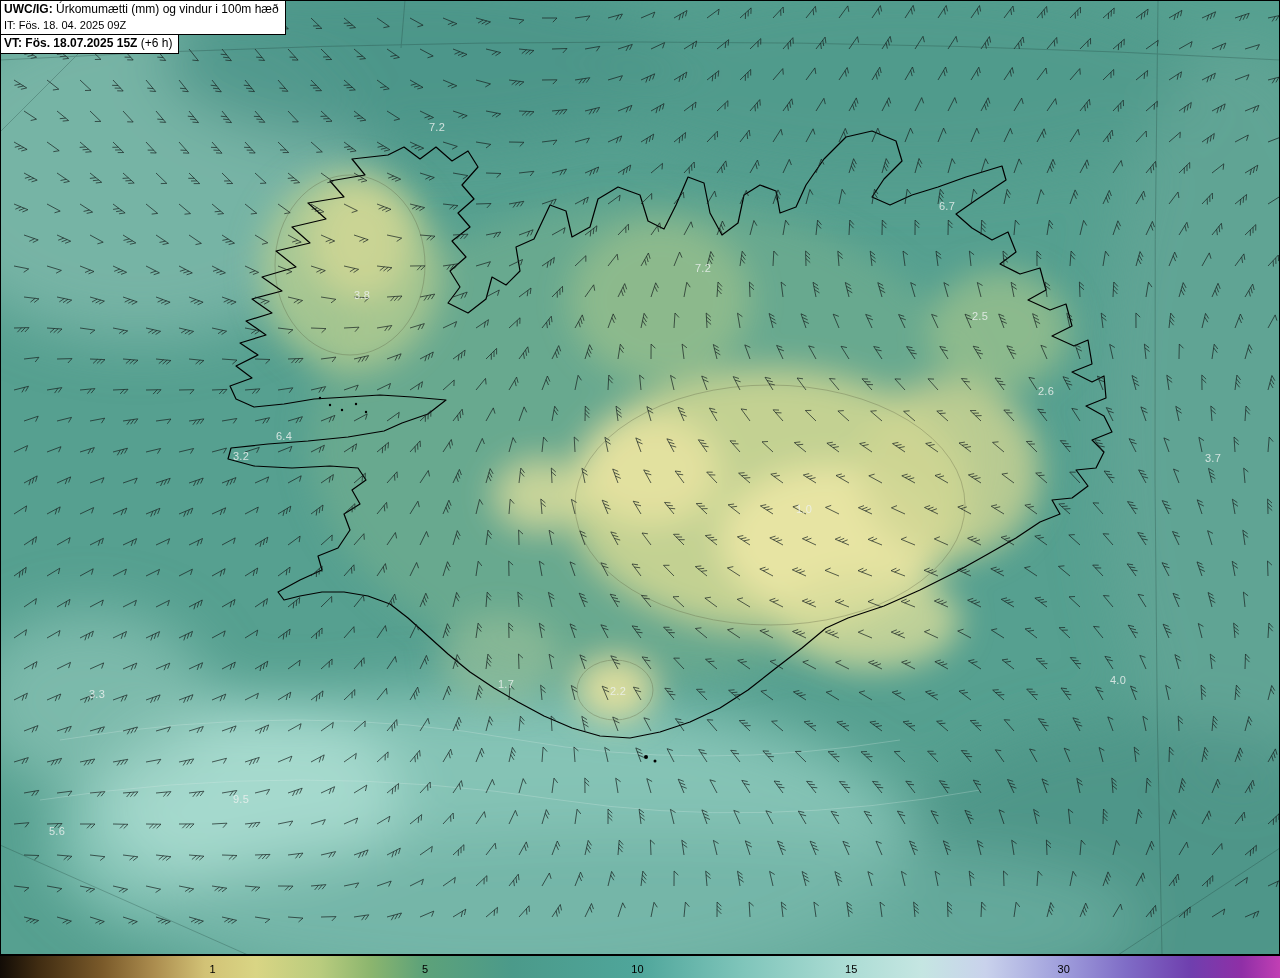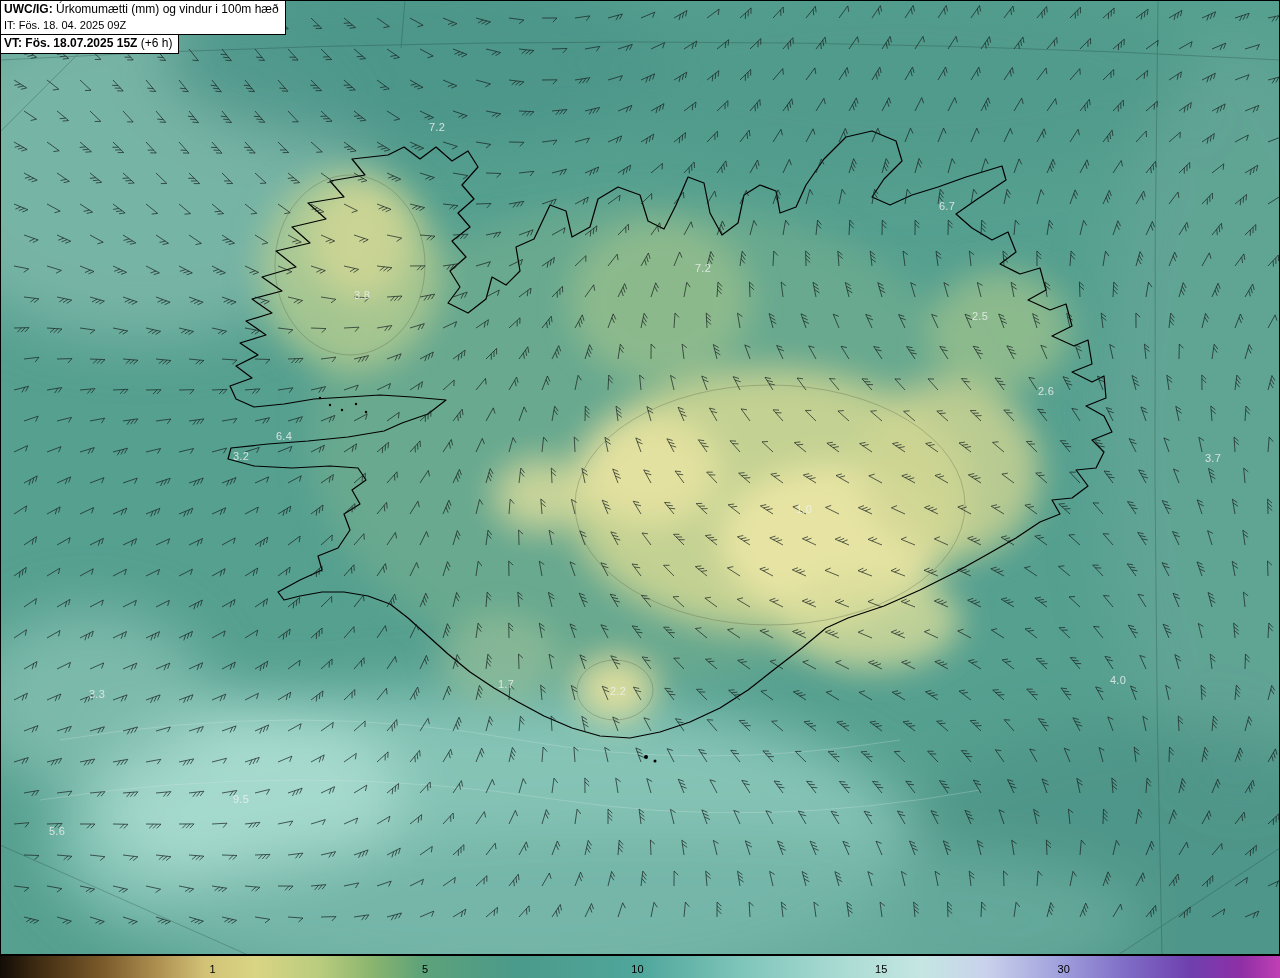--- a/index.html
+++ b/index.html
@@ -163,18 +163,18 @@
     </div>
     <div class="titlebox second">
       <span class="b">VT: Fös. 18.07.2025 15Z</span><span> (+6 h)</span>
     </div>
   </div>
 
   <div class="colorbar" style="background: linear-gradient(to right, rgb(18, 12, 6) 0%, rgb(64, 44, 18) 3%, rgb(122, 90, 42) 8%, rgb(171, 140, 78) 12%, rgb(210, 194, 118) 16%, rgb(217, 213, 132) 20%, rgb(185, 204, 126) 25%, rgb(139, 181, 110) 29%, rgb(93, 162, 121) 33%, rgb(75, 154, 138) 40%, rgb(79, 166, 155) 50%, rgb(127, 197, 186) 58%, rgb(171, 220, 212) 66%, rgb(197, 230, 226) 72%, rgb(201, 210, 236) 77%, rgb(159, 158, 220) 83%, rgb(127, 108, 198) 88%, rgb(111, 63, 174) 93%, rgb(143, 47, 166) 97%, rgb(193, 63, 180) 100%);">
       <span class="cb-tick" style="left: 16.6%;">1</span>
       <span class="cb-tick" style="left: 33.2%;">5</span>
       <span class="cb-tick" style="left: 49.8%;">10</span>
-      <span class="cb-tick" style="left: 66.5%; margin-left: 30px;">15</span>
+      <span class="cb-tick" style="left: 66.5%;">15</span>
       <span class="cb-tick" style="left: 83.1%;">30</span>
       <span class="cb-tick" style="left: 99.3%; margin-left: 23px;">50</span>
     </div>
 
 </div>
 
 </body></html>

